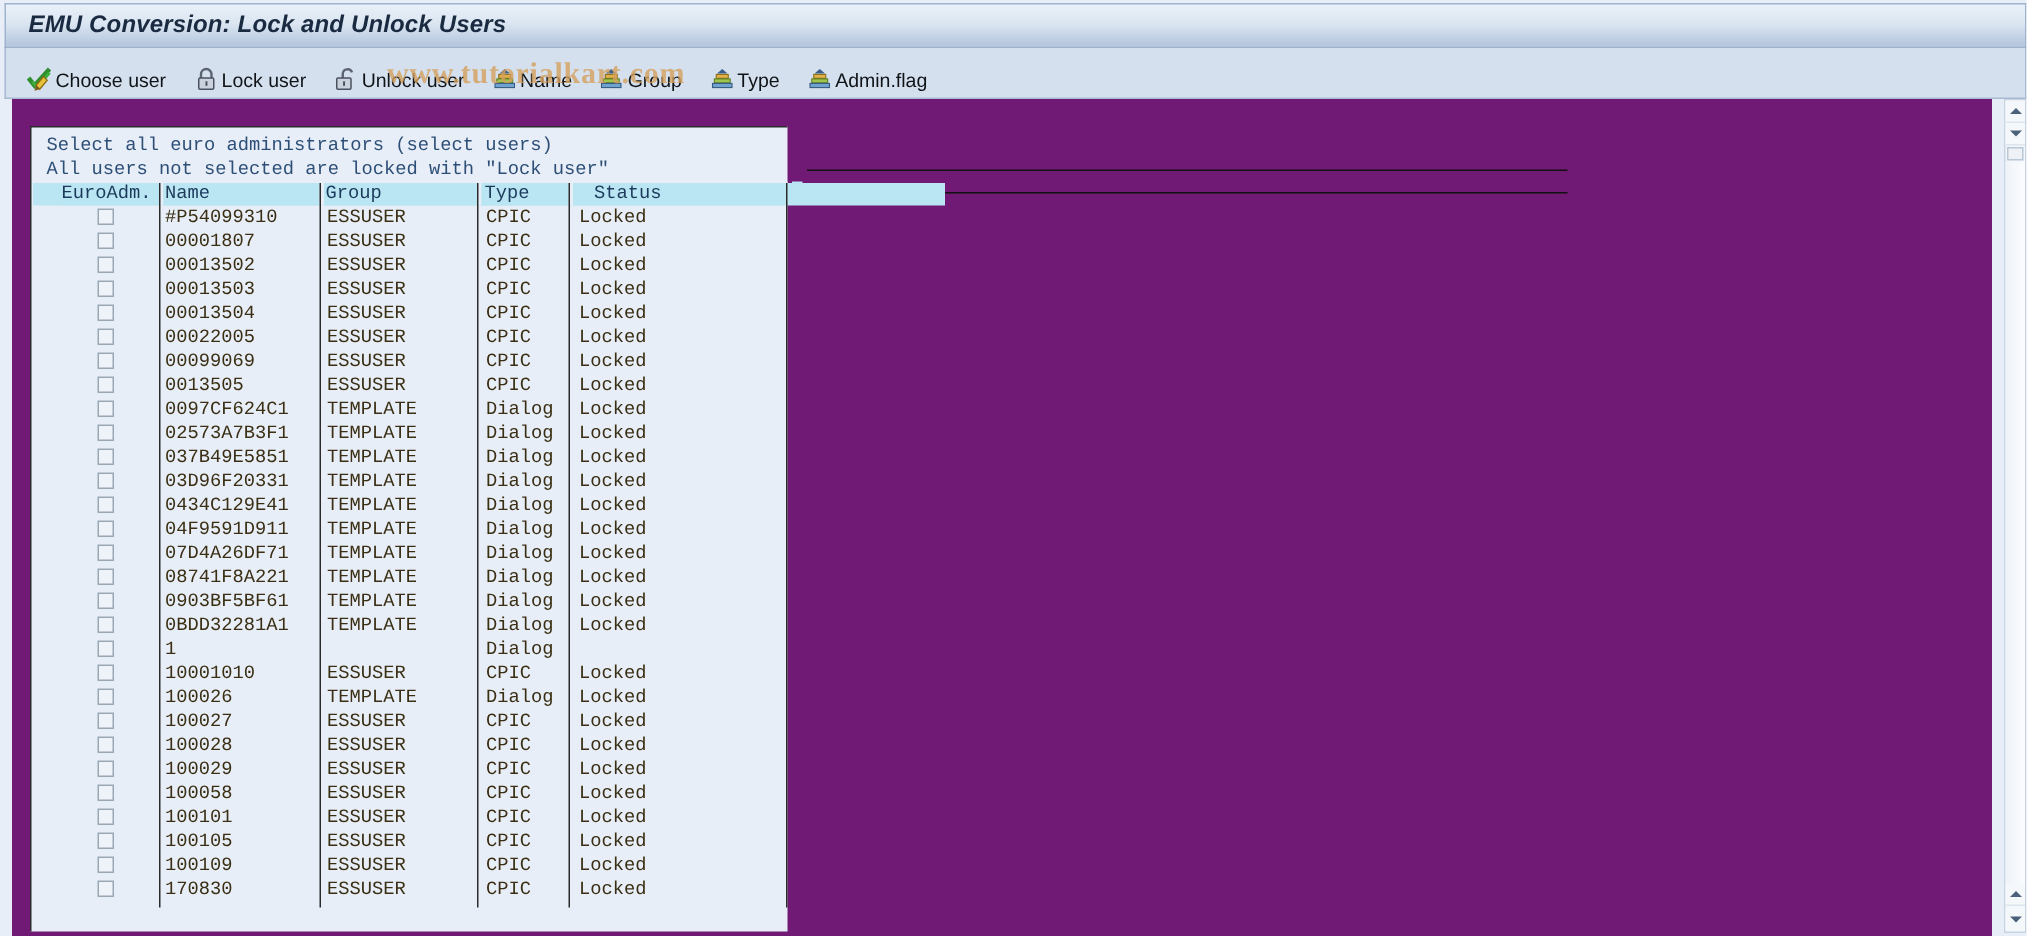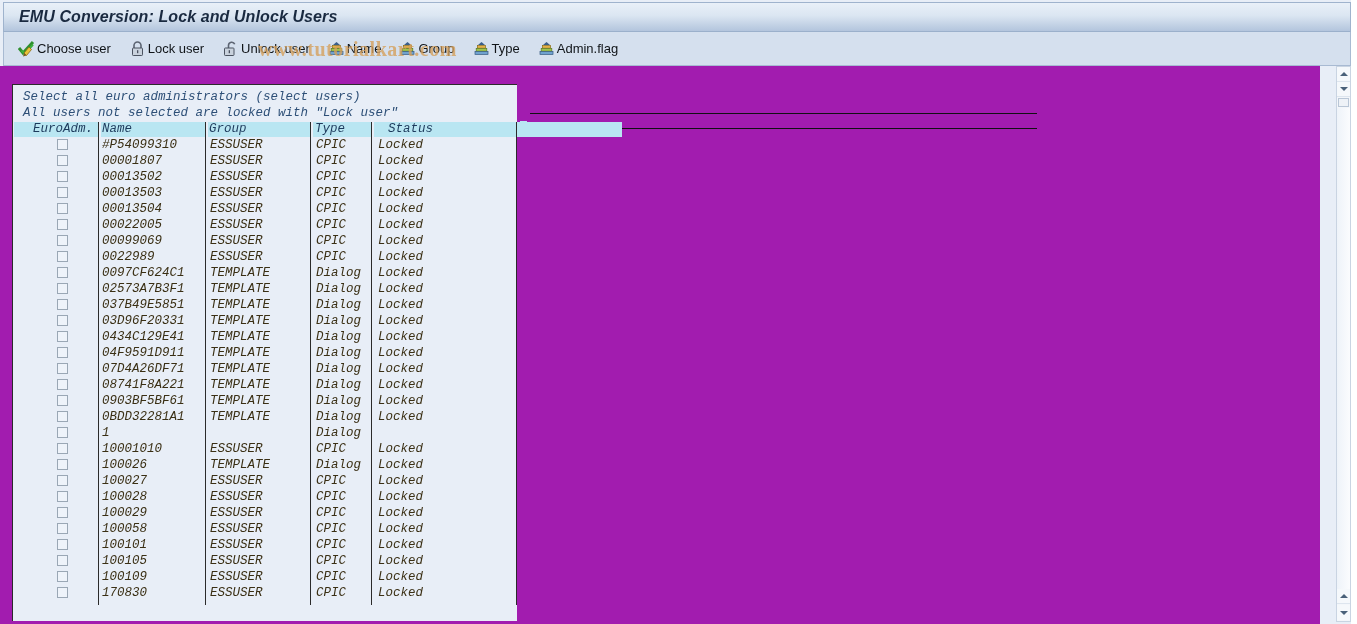--- a/index.html
+++ b/index.html
@@ -61,21 +61,21 @@
   .tb-items {
     position: absolute;
     left: 12px;
     top: 0;
     height: 33px;
     display: flex;
     align-items: center;
   }
   .tb-btn {
     display: flex;
-    align-items: center;
+    align-items: flex-end;
     height: 24px;
     margin-right: 14px;
     padding: 0 2px;
     cursor: default;
     white-space: nowrap;
   }
   .tb-btn .lbl {
     font-family: "Liberation Sans", sans-serif;
     font-size: 13px;
     color: #101418;
@@ -100,26 +100,25 @@
     color: rgba(213,160,92,0.80);
     letter-spacing: 0.5px;
     white-space: nowrap;
     pointer-events: none;
     z-index: 5;
   }
 
   
   .content {
     position: absolute;
-    left: 0px;
+    left: 8px;
     top: 66px;
     width: 1320px;
     height: 558px;
-    background: #a21caf;
-    font-style: italic;
+    background: #701a75;
   }
 
   
   .panel {
     position: absolute;
     left: 12px;
     top: 18px;
     width: 505px;
     height: 537px;
     border-left: 1px solid #2b2b2b;
@@ -424,21 +423,21 @@
             </div>
             <div class="row">
               <span class="cbox"></span>
               <span class="cell cell-name">00099069</span>
               <span class="cell cell-group">ESSUSER</span>
               <span class="cell cell-type">CPIC</span>
               <span class="cell cell-stat">Locked</span>
             </div>
             <div class="row">
               <span class="cbox"></span>
-              <span class="cell cell-name">0022989</span>
+              <span class="cell cell-name">0013505</span>
               <span class="cell cell-group">ESSUSER</span>
               <span class="cell cell-type">CPIC</span>
               <span class="cell cell-stat">Locked</span>
             </div>
             <div class="row">
               <span class="cbox"></span>
               <span class="cell cell-name">0097CF624C1</span>
               <span class="cell cell-group">TEMPLATE</span>
               <span class="cell cell-type">Dialog</span>
               <span class="cell cell-stat">Locked</span>

